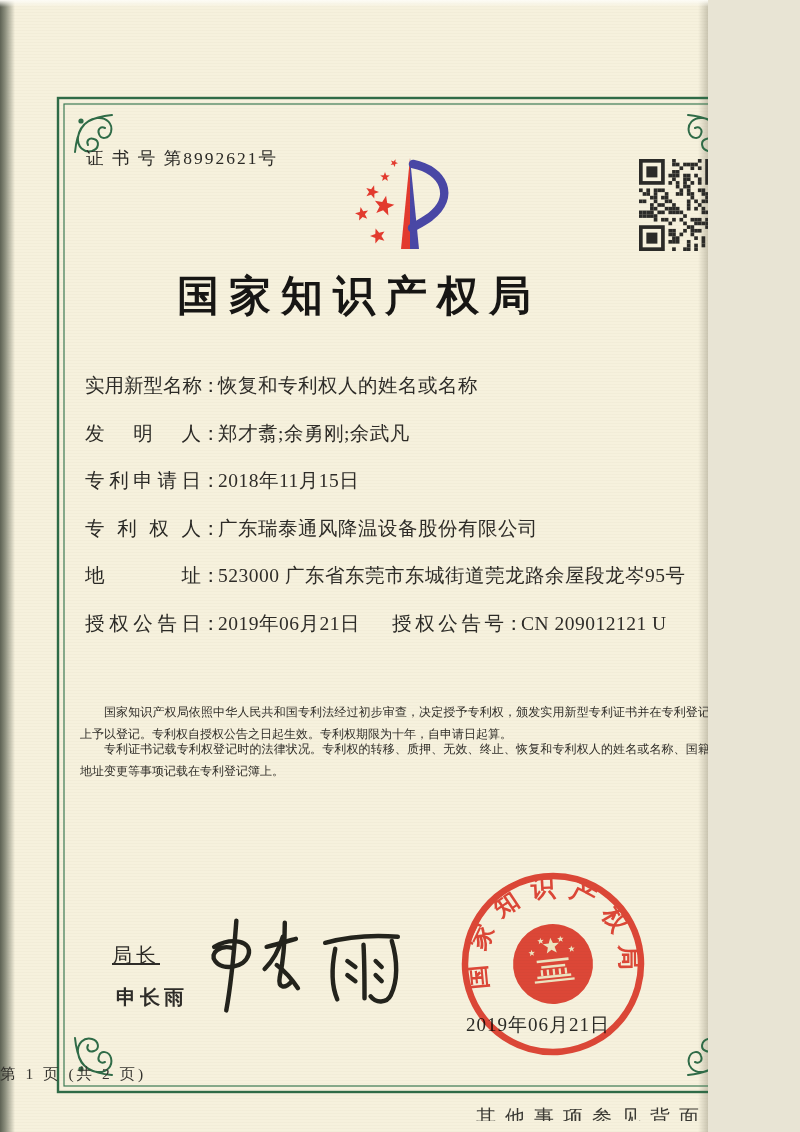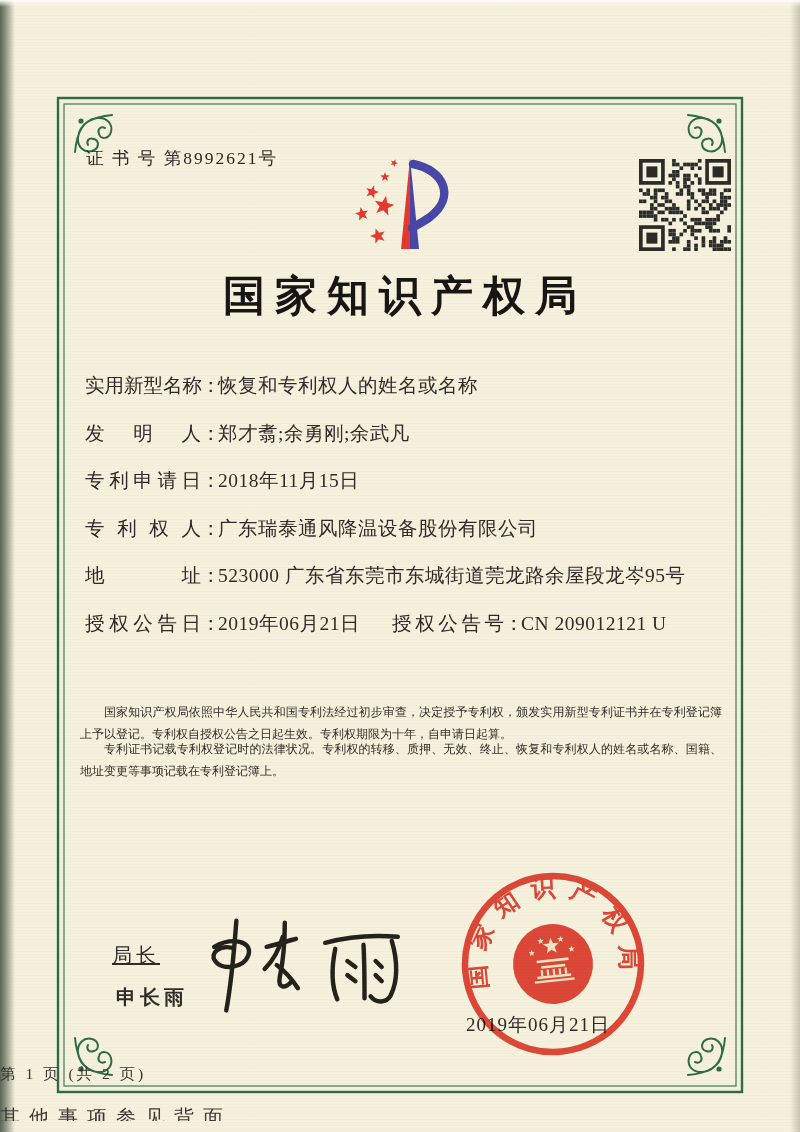--- a/index.html
+++ b/index.html
@@ -1,16 +1,16 @@
 <!DOCTYPE html>
 <html><head>
 <meta charset="utf-8">
 <style>
   html,body{margin:0;padding:0;background:#e8e4d4;}
-  .page{position:relative;width:800px;height:1132px;overflow:hidden;
+  .page{position:relative;width:708px;height:1132px;overflow:hidden;
         background:#f6f1dd;
         background-image:repeating-linear-gradient(0deg, rgba(170,160,130,.05) 0 1px, rgba(0,0,0,0) 1px 3px);
         font-family:"Liberation Serif","DejaVu Serif",serif;color:#2e2c28;}
   .scan-left{position:absolute;left:0;top:0;width:16px;height:100%;
         background:linear-gradient(90deg,#5d6254 0px,#8a8d7c 5px,rgba(140,140,120,0) 15px);}
   .scan-right{position:absolute;right:0;top:0;width:10px;height:100%;
         background:linear-gradient(270deg,rgba(120,115,95,.35),rgba(0,0,0,0));}
   .scan-top{position:absolute;left:0;top:0;width:100%;height:7px;
         background:linear-gradient(#fdfcf6,rgba(255,255,255,0));}
   .frame{position:absolute;left:0;top:0;}
@@ -33,21 +33,21 @@
   .sig-title{position:absolute;left:112px;top:942px;font-size:20px;letter-spacing:4px;text-decoration:underline;}
   .sig-name{position:absolute;left:116px;top:984px;font-size:20px;letter-spacing:4px;font-weight:bold;}
   .signature{position:absolute;left:196px;top:912px;}
   .seal{position:absolute;left:449px;top:860px;mix-blend-mode:multiply;opacity:.92;}
   .seal-text-el{font-size:24.5px;font-weight:bold;letter-spacing:12px;
        font-family:"Liberation Serif","DejaVu Serif",serif;}
   .seal-date{position:absolute;left:466px;top:1012px;font-size:19px;letter-spacing:1px;color:#2b2b26;}
   .footer{position:absolute;left:0;top:1064px;width:100%;text-align:left;
           font-size:15.5px;letter-spacing:3px;color:#34332e;}
   .back-note{position:absolute;left:0;top:1104px;width:100%;height:17px;overflow:hidden;
-             text-align:left;font-size:20px;letter-spacing:9px;color:#3a3933;}
+             text-align:right;font-size:20px;letter-spacing:9px;color:#3a3933;}
 </style>
 </head>
 <body>
 
 <div class="page">
 
   <div class="scan-left"></div>
   <div class="scan-right"></div>
   <div class="scan-top"></div>
 

